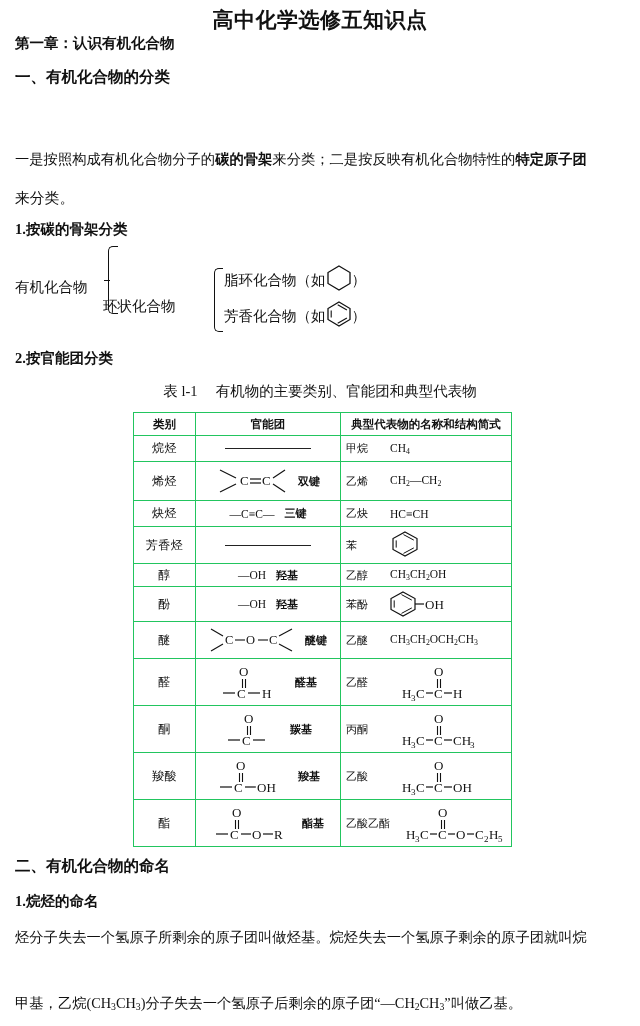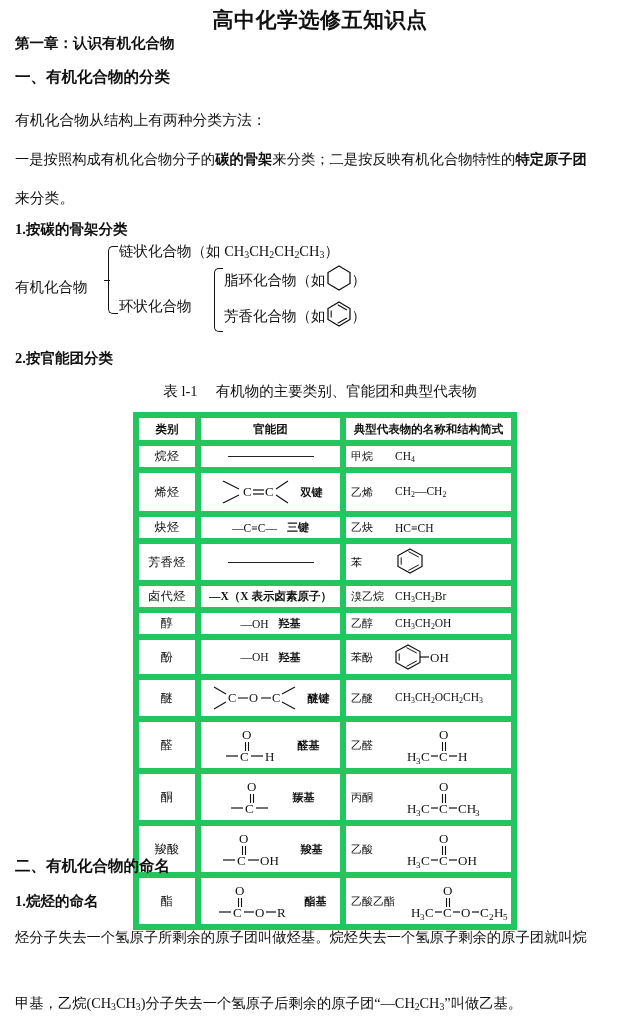--- a/index.html
+++ b/index.html
@@ -97,21 +97,21 @@
     background: #111;
   }
   .t-chain {
     position: absolute;
     left: 104px;
     top: 0px;
     white-space: nowrap;
   }
   .t-ring {
     position: absolute;
-    left: 104px;
+    left: 88px;
     top: 55px;
     white-space: nowrap;
   }
   .brace2 {
     position: absolute;
     left: 199px;
     top: 26px;
     width: 8px;
     height: 62px;
     border-left: 1.3px solid #111;
@@ -152,21 +152,21 @@
   table.chem {
     position: absolute;
     left: 133px;
     top: 412px;
     width: 378px;
     border-collapse: collapse;
     font-size: 11px;
     table-layout: fixed;
   }
   table.chem td, table.chem th {
-    border: 6px solid #22c55e;
+    border: 1px solid #22c55e;
     padding: 0;
     text-align: center;
     vertical-align: middle;
     font-weight: normal;
   }
   .col-cat  { width: 62px; }
   .col-fg   { width: 145px; }
   .col-rep  { width: 171px; }
 
   table.chem thead th {
@@ -236,35 +236,33 @@
 <body>
 
 <div class="page">
 
   <div class="doc-title">高中化学选修五知识点</div>
 
   <div class="blk bold" style="top:36px;">第一章：认识有机化合物</div>
 
   <div class="blk bold" style="top:69px; font-size:15.5px;">一、有机化合物的分类</div>
 
-  <div class="para" style="top:113px;">有机化合物从结构上有两种分类方法：</div>
 
   <div class="para-wide" style="top:152px;">
     <span>一是按照构成有机化合物分子的</span><span class="bold">碳的骨架</span><span>来分类；二是按反映有机化合物特性的</span><span class="bold">特定原子团</span>
   </div>
 
   <div class="para" style="top:191px;">来分类。</div>
 
   <div class="blk bold" style="top:222px; font-size:14.5px;">1.按碳的骨架分类</div>
 
   <div class="tree">
     <div class="root">有机化合物</div>
     <div class="brace1"></div>
 
-    <div class="t-chain"><span>链状化合物（如 CH</span><sub>3</sub><span>CH</span><sub>2</sub><span>CH</span><sub>2</sub><span>CH</span><sub>3</sub><span>）</span></div>
 
     <div class="t-ring">环状化合物</div>
     <div class="brace2"></div>
 
     <div class="t-ali"><span>脂环化合物（如</span><span class="inlinehex"><svg width="26" height="28" viewBox="0 0 26 28">
             <polygon points="13,2 24,8.5 24,19.5 13,26 2,19.5 2,8.5" fill="none" stroke="#111" stroke-width="1.3"></polygon>
           </svg></span><span>）</span></div>
 
     <div class="t-aro"><span>芳香化合物（如</span><span class="inlinehex"><svg width="26" height="28" viewBox="0 0 26 28">
             <polygon points="13,2 24,8.5 24,19.5 13,26 2,19.5 2,8.5" fill="none" stroke="#111" stroke-width="1.3"></polygon>
@@ -372,34 +370,20 @@
                   <line x1="6.2" y1="10.4" x2="6.2" y2="17.6" stroke="#111" stroke-width="1"></line>
                   <line x1="13.5" y1="23.4" x2="23.8" y2="17.9" stroke="#111" stroke-width="1"></line>
                   <line x1="13.5" y1="4.6" x2="23.8" y2="10.1" stroke="#111" stroke-width="1"></line>
                 </svg>
               </span>
             </span>
           </div>
         </td>
       </tr>
 
-      <tr style="height:23px;">
-        <td class="cat-cell">卤代烃</td>
-        <td>
-          <div class="fgrow">
-              <span class="fg-art" style="font-weight:bold;">—X（X 表示卤素原子）</span>
-            </div>
-        </td>
-        <td>
-          <div class="reprow">
-            <span class="rep-name">溴乙烷</span>
-            <span class="rep-struct">CH<sub>3</sub>CH<sub>2</sub>Br</span>
-          </div>
-        </td>
-      </tr>
 
       <tr style="height:23px;">
         <td class="cat-cell">醇</td>
         <td>
           <div class="fgrow">
             <span class="fg-art">—OH</span>
             <span class="fg-label">羟基</span>
           </div>
         </td>
         <td>

